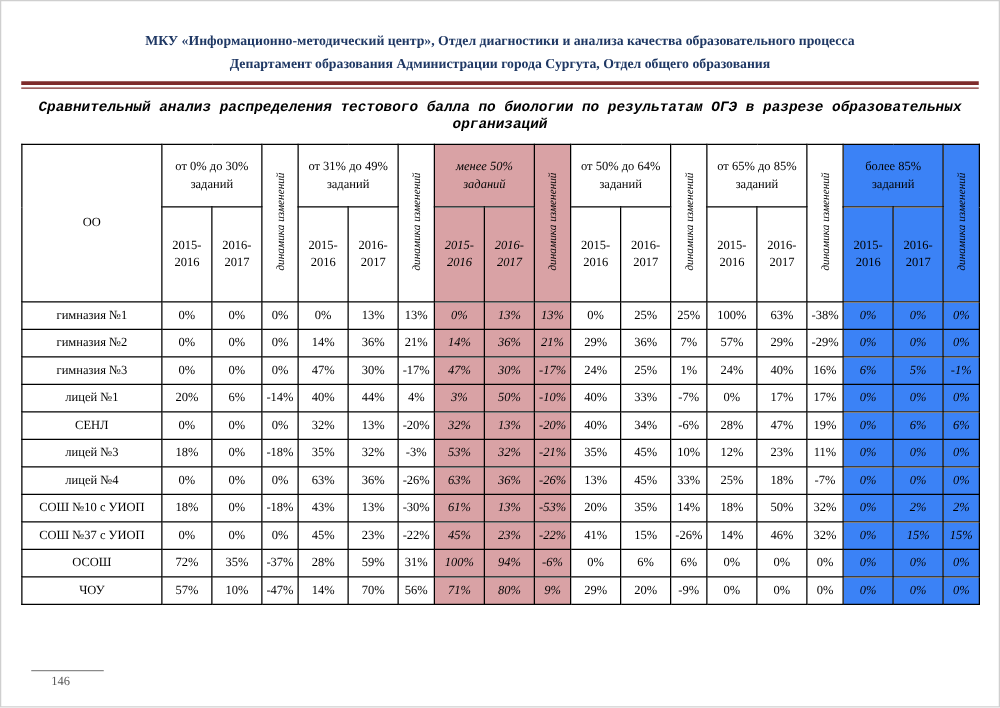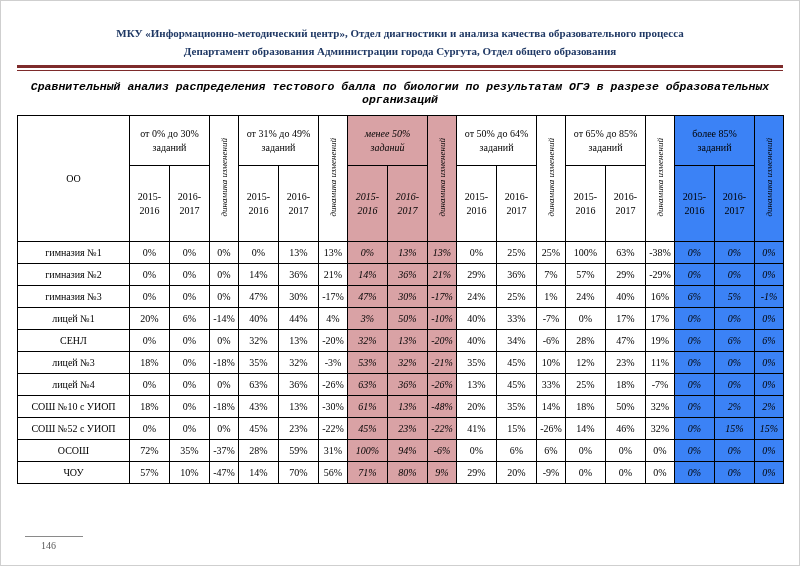--- a/index.html
+++ b/index.html
@@ -290,33 +290,33 @@
         <tr>
           <td class="row-name">СОШ №10 с УИОП</td>
           <td>18%</td>
           <td>0%</td>
           <td>-18%</td>
           <td>43%</td>
           <td>13%</td>
           <td>-30%</td>
           <td class="hl-pink em">61%</td>
           <td class="hl-pink em">13%</td>
-          <td class="hl-pink em">-48%</td>
+          <td class="hl-pink em">-53%</td>
           <td>20%</td>
           <td>35%</td>
           <td>14%</td>
           <td>18%</td>
           <td>50%</td>
           <td>32%</td>
           <td class="hl-green em">0%</td>
           <td class="hl-green em">2%</td>
           <td class="hl-green em">2%</td>
         </tr>
         <tr>
-          <td class="row-name">СОШ №52 с УИОП</td>
+          <td class="row-name">СОШ №37 с УИОП</td>
           <td>0%</td>
           <td>0%</td>
           <td>0%</td>
           <td>45%</td>
           <td>23%</td>
           <td>-22%</td>
           <td class="hl-pink em">45%</td>
           <td class="hl-pink em">23%</td>
           <td class="hl-pink em">-22%</td>
           <td>41%</td>

